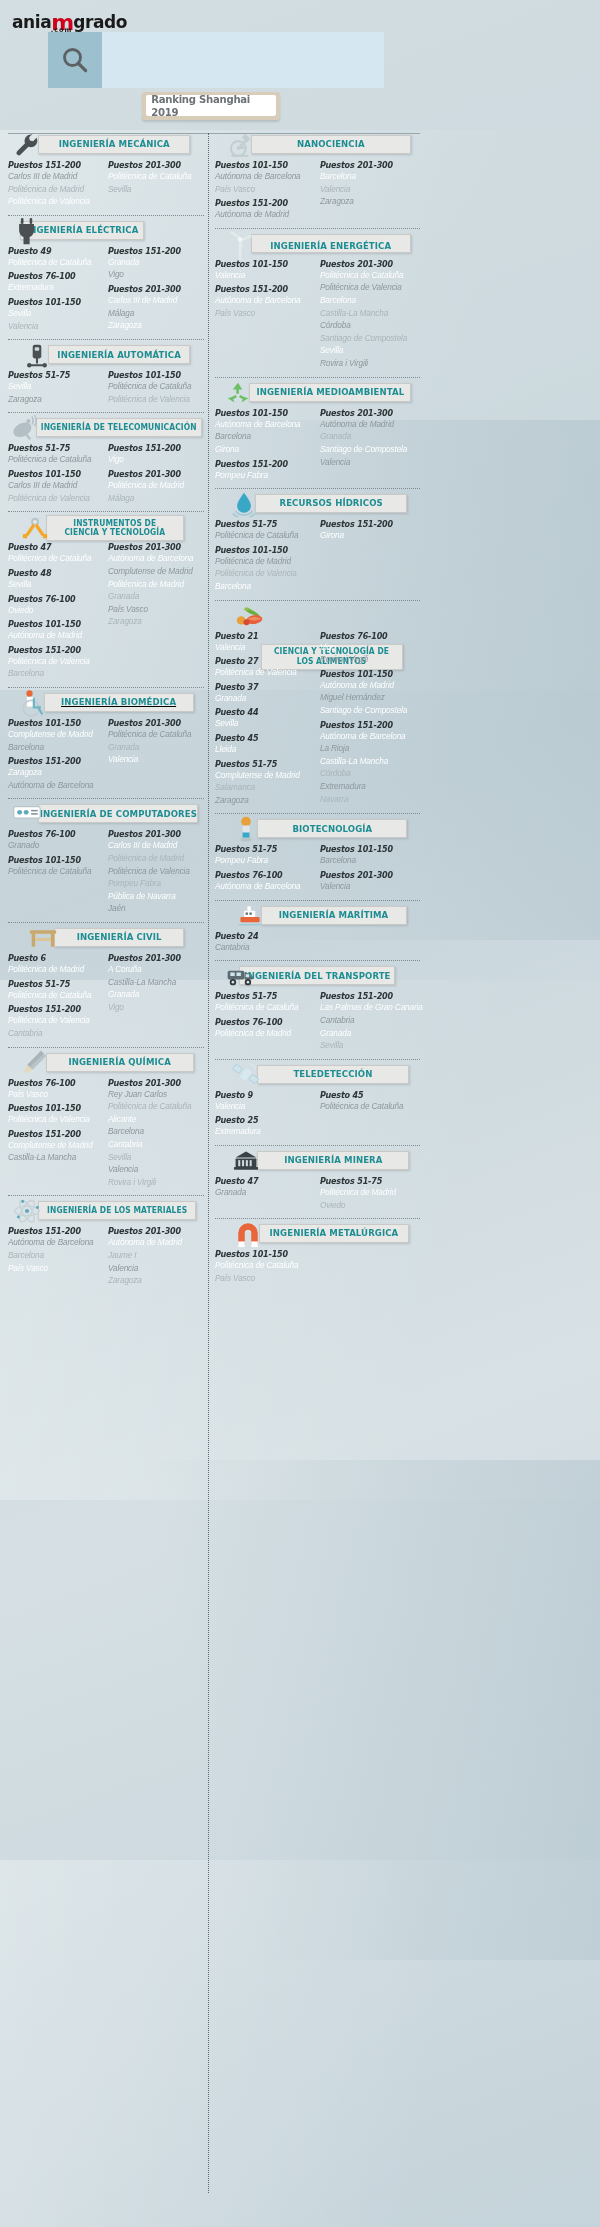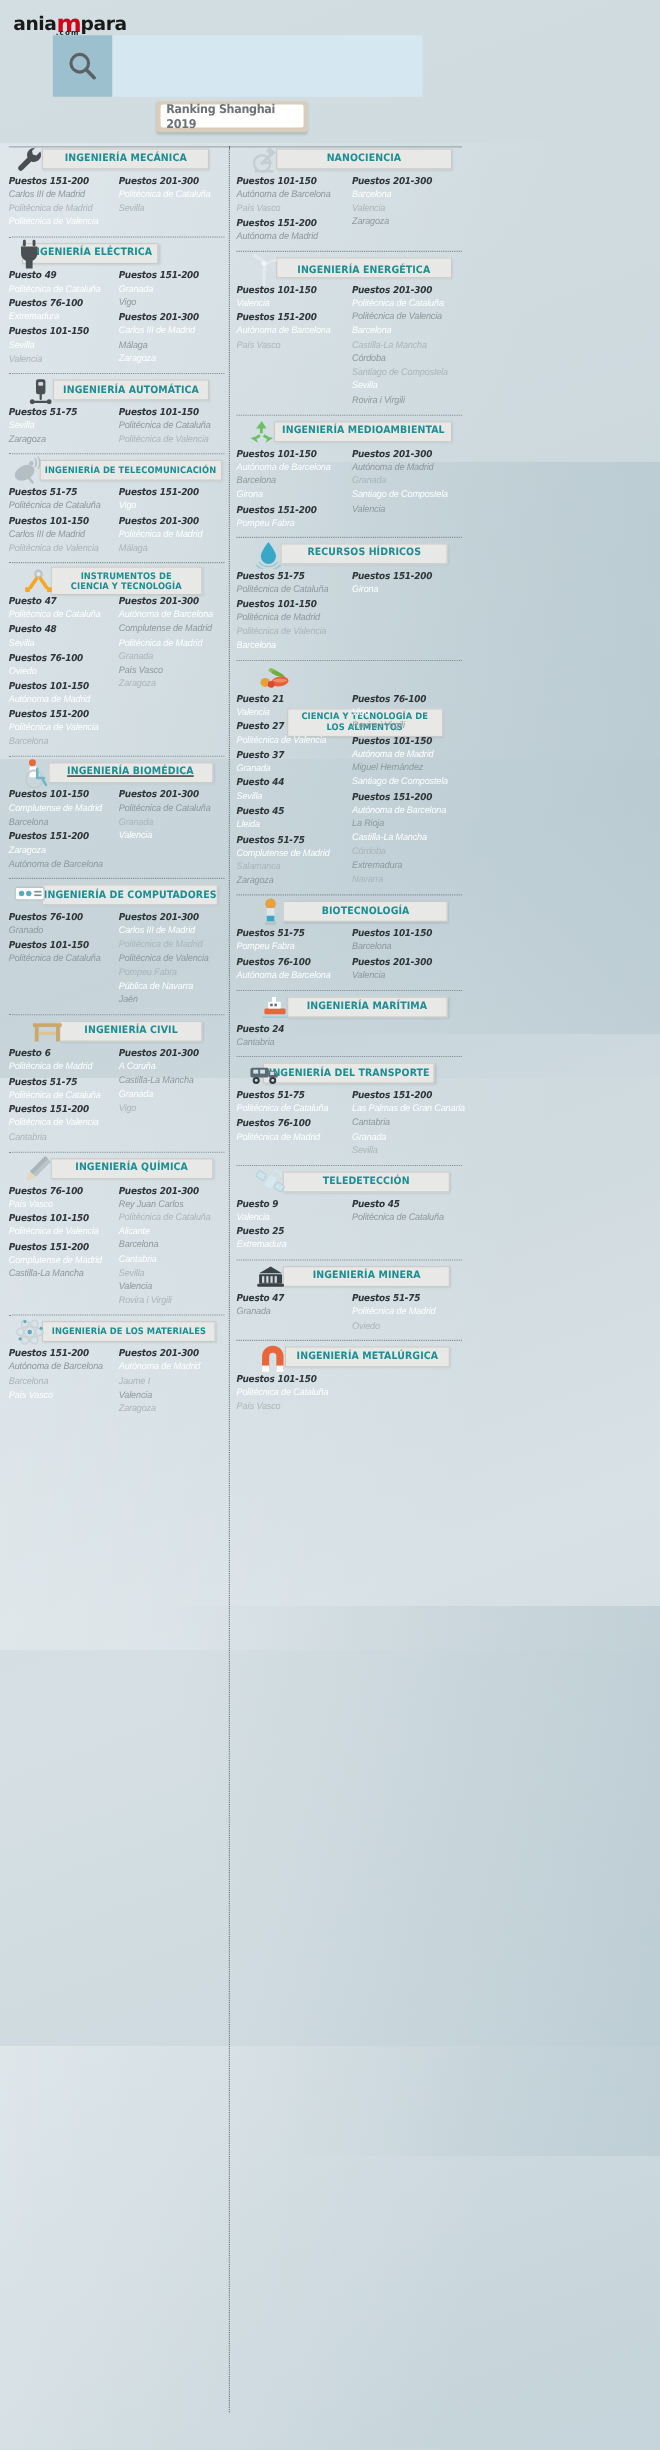--- a/index.html
+++ b/index.html
@@ -145,21 +145,21 @@
 
 <div id="page">
 
   <div class="wash" style="top:130px;height:560px"></div>
   <div class="wash2" style="top:420px;height:520px"></div>
   <div class="wash" style="top:980px;height:520px"></div>
   <div class="wash2" style="top:1460px;height:500px"></div>
   <div class="wash" style="top:1860px;height:367px"></div>
 
   <div class="logo">
-    <span>ania</span><span class="logo-wrap"><span class="m">m</span><span class="dotcom">.com</span></span><span>para</span>
+    <span>ania</span><span class="logo-wrap"><span class="m">m</span><span class="dotcom">.com</span></span><span>grado</span>
   </div>
 
   <div class="hero"></div>
   <div class="hero-sq">
     <svg viewBox="0 0 24 24">
         <circle cx="10" cy="10" r="6.4" fill="none" stroke="#5c6264" stroke-width="2.3"></circle>
         <line x1="14.6" y1="14.6" x2="20.5" y2="20.5" stroke="#5c6264" stroke-width="2.6" stroke-linecap="round"></line>
       </svg>
   </div>
 

